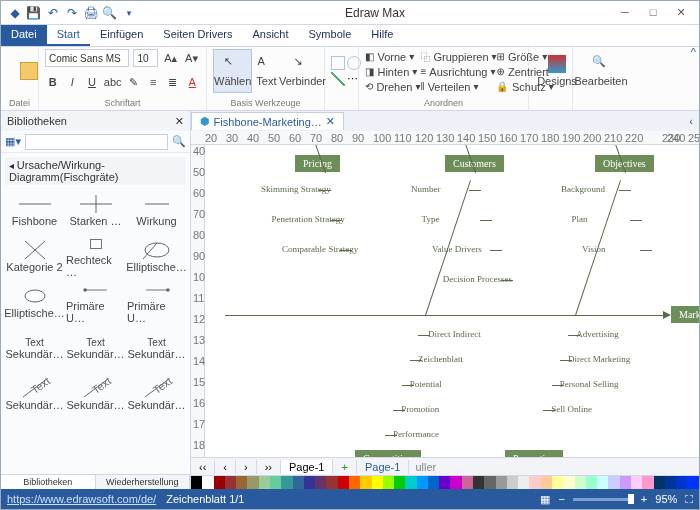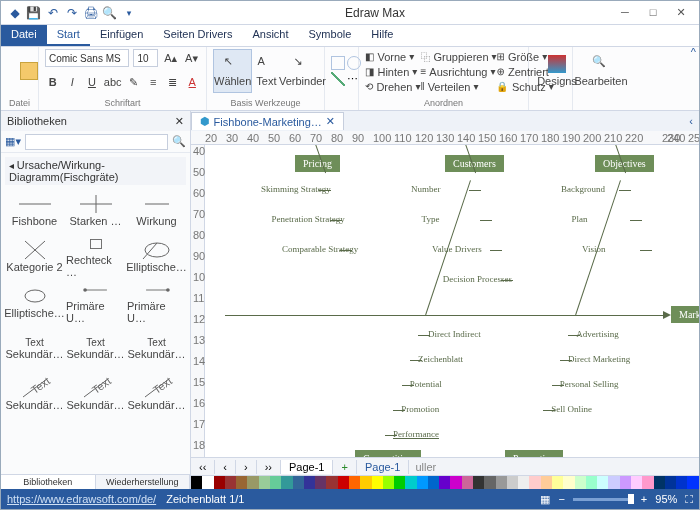--- a/index.html
+++ b/index.html
@@ -386,21 +386,21 @@
           <div class="fish-box" style="left: 150px; top: 305px;">Competition</div>
           <div class="diag" style="left: 220px; top: 27.6975px; height: 142.302px; transform: rotate(18.4349deg); transform-origin: center bottom;"></div>
           <div class="fish-label" style="left: 223px; top: 184px;">Direct Indirect</div>
           <div class="spine" style="left: 213.333px; top: 190px; width: 12px;"></div>
           <div class="fish-label" style="left: 213px; top: 209px;">Zeichenblatt</div>
           <div class="spine" style="left: 205px; top: 215px; width: 12px;"></div>
           <div class="fish-label" style="left: 204.667px; top: 234px;">Potential</div>
           <div class="spine" style="left: 196.667px; top: 240px; width: 12px;"></div>
           <div class="fish-label" style="left: 196.333px; top: 259px;">Promotion</div>
           <div class="spine" style="left: 188.333px; top: 265px; width: 12px;"></div>
-          <div class="fish-label" style="left: 188px; top: 284px; text-decoration: underline;">Performance</div>
+          <div class="fish-label" style="left: 188px; top: 284px;">Performance</div>
           <div class="spine" style="left: 180px; top: 290px; width: 12px;"></div>
           <div class="fish-box" style="left: 300px; top: 305px;">Promotion</div>
           <div class="diag" style="left: 370px; top: 27.6975px; height: 142.302px; transform: rotate(18.4349deg); transform-origin: center bottom;"></div>
           <div class="fish-label" style="left: 371.333px; top: 184px;">Advertising</div>
           <div class="spine" style="left: 363.333px; top: 190px; width: 12px;"></div>
           <div class="fish-label" style="left: 363px; top: 209px;">Direct Marketing</div>
           <div class="spine" style="left: 355px; top: 215px; width: 12px;"></div>
           <div class="fish-label" style="left: 354.667px; top: 234px;">Personal Selling</div>
           <div class="spine" style="left: 346.667px; top: 240px; width: 12px;"></div>
           <div class="fish-label" style="left: 346.333px; top: 259px;">Sell Online</div>

